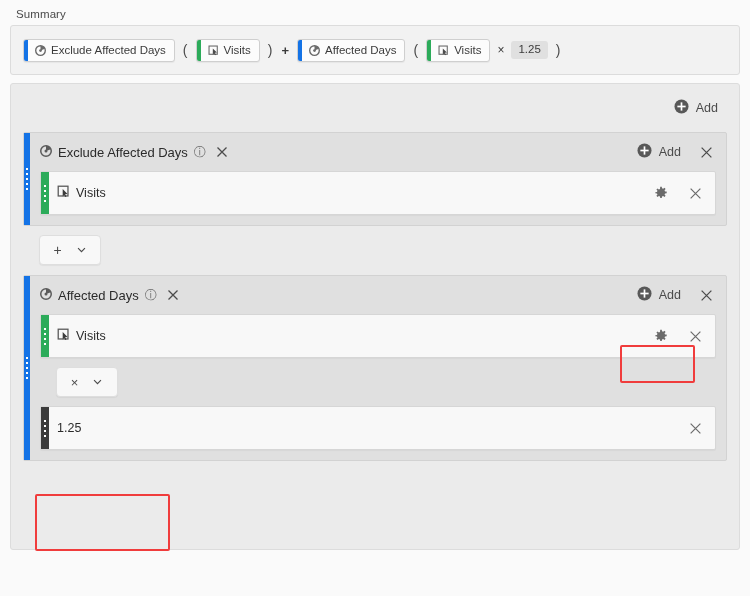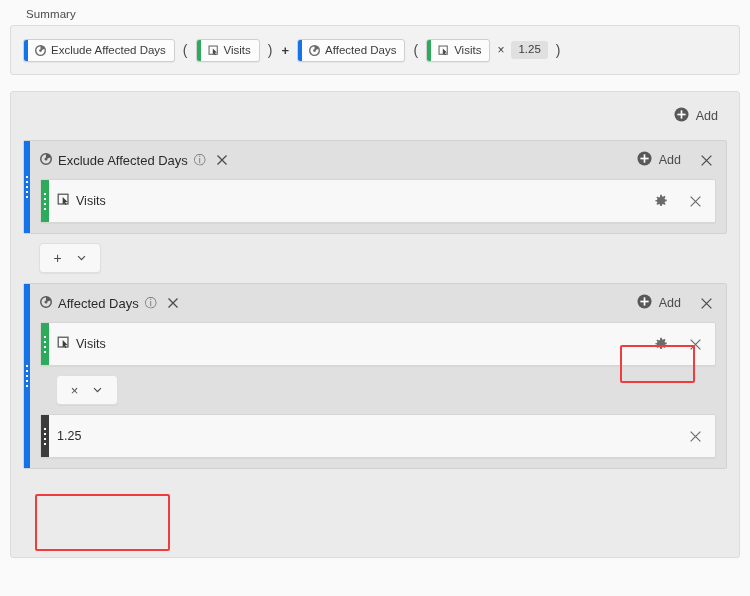--- a/index.html
+++ b/index.html
@@ -8,21 +8,21 @@
     width: 750px; height: 596px;
     background: #fafafa;
     font-family: "Liberation Sans", sans-serif;
     -webkit-font-smoothing: antialiased;
   }
   .page { position: relative; width: 750px; height: 596px; overflow: hidden; }
 
   .section-label {
     font-size: 11.5px;
     color: #4b4b4b;
-    padding: 8px 0 5px 26px;
+    padding: 8px 0 5px 16px;
     letter-spacing: .1px;
   }
 
   
   .summary-panel {
     margin: 0 10px;
     background: #f2f2f2;
     border: 1px solid #dcdcdc;
     border-radius: 3px;
     height: 50px;
@@ -62,21 +62,21 @@
     background: #e0e0e0;
     border-radius: 3px;
     font-size: 11.5px;
     color: #3b3b3b;
     padding: 3px 7px;
     line-height: 1;
   }
 
   
   .definition-panel {
-    margin: 16px 10px;
+    margin: 8px 10px;
     background: #ebebeb;
     border: 1px solid #dcdcdc;
     border-radius: 3px;
     height: 467px;
     padding: 10px 12px 12px 12px;
     position: relative;
   }
 
   .panel-toolbar {
     display: flex;

